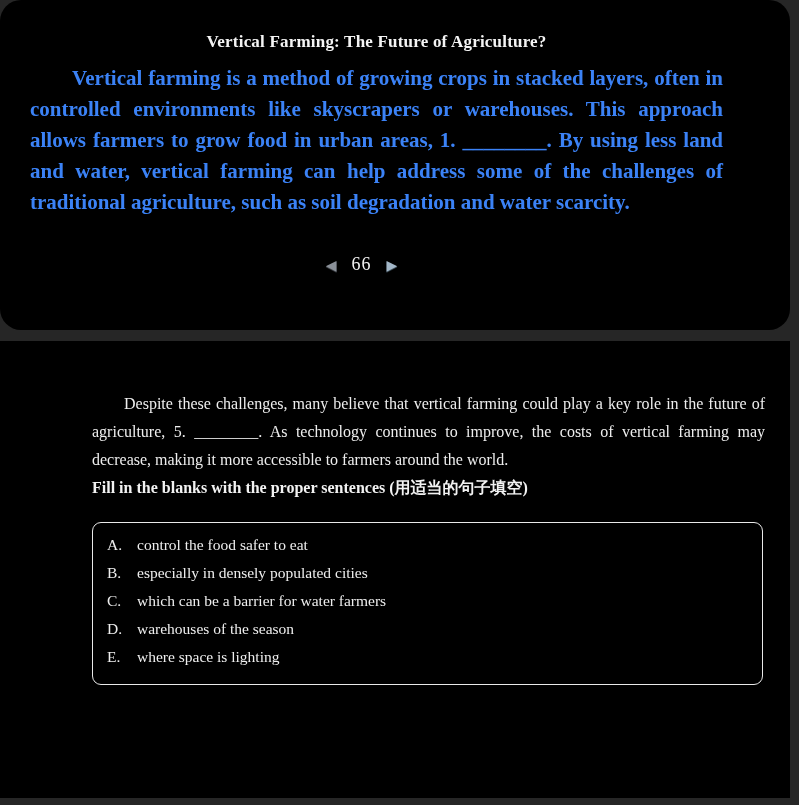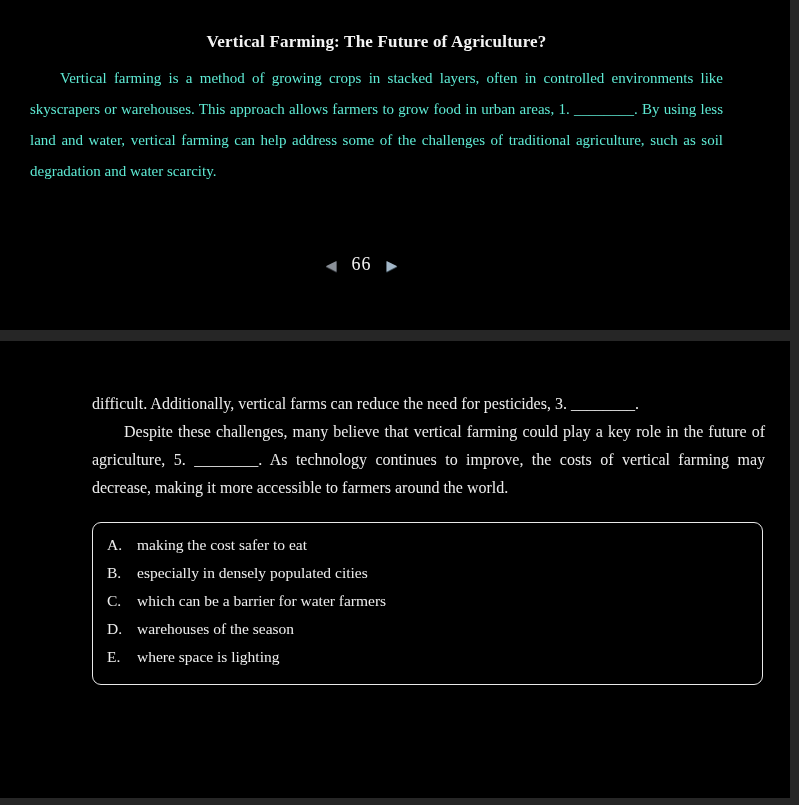--- a/index.html
+++ b/index.html
@@ -13,38 +13,39 @@
   .viewer { position: absolute; inset: 0; }
 
   
   .page {
     position: absolute;
     left: 0;
     width: 790px;
     background: #000000;
     color: #efefef;
   }
-  .page-1 { top: 0; height: 330px; }
+  .page-1 { top: 0; height: 330px; border-radius: 21px; }
   .page-2 { top: 341px; height: 457px; }
 
   
   .p1-content { padding: 32px 67px 0 30px; }
   .doc-title {
     text-align: center;
     font-weight: bold;
     font-size: 17px;
     letter-spacing: 0.2px;
     margin-bottom: 11px;
     color: #f4f4f4;
   }
   .para {
-    font-size: 15px;
+    font-size: 21px;
     line-height: 31px;
     text-align: justify;
-    color: #5eead4;
+    color: #3b82f6;
+    font-weight: bold;
   }
   .para.indent { text-indent: 2em; }
 
   
   .pager {
     position: absolute;
     top: 254px;
     left: 0;
     width: 723px;
     display: flex;
@@ -116,27 +117,27 @@
 
     <div class="pager">
       <button class="pager-arrow pager-prev">◀</button>
       <span class="pager-num">66</span>
       <button class="pager-arrow pager-next">▶</button>
     </div>
   </div>
 
   <div class="page page-2">
     <div class="p2-content">
-      <p class="para2">difficult. Additionally, vertical farms can reduce the need for pesticides, 3. ________.</p>
       <p class="para2 indent">Despite these challenges, many believe that vertical farming could play a key role in the future of agriculture, 5. ________. As technology continues to improve, the costs of vertical farming may decrease, making it more accessible to farmers around the world.</p>
+      <p class="instruction">Fill in the blanks with the proper sentences (用适当的句子填空)</p>
 
       <div class="options-box">
         <div class="option-row">
           <span class="option-label">A.</span>
-          <span class="option-text">making the cost safer to eat</span>
+          <span class="option-text">control the food safer to eat</span>
         </div>
         <div class="option-row">
           <span class="option-label">B.</span>
           <span class="option-text">especially in densely populated cities</span>
         </div>
         <div class="option-row">
           <span class="option-label">C.</span>
           <span class="option-text">which can be a barrier for water farmers</span>
         </div>
         <div class="option-row">

